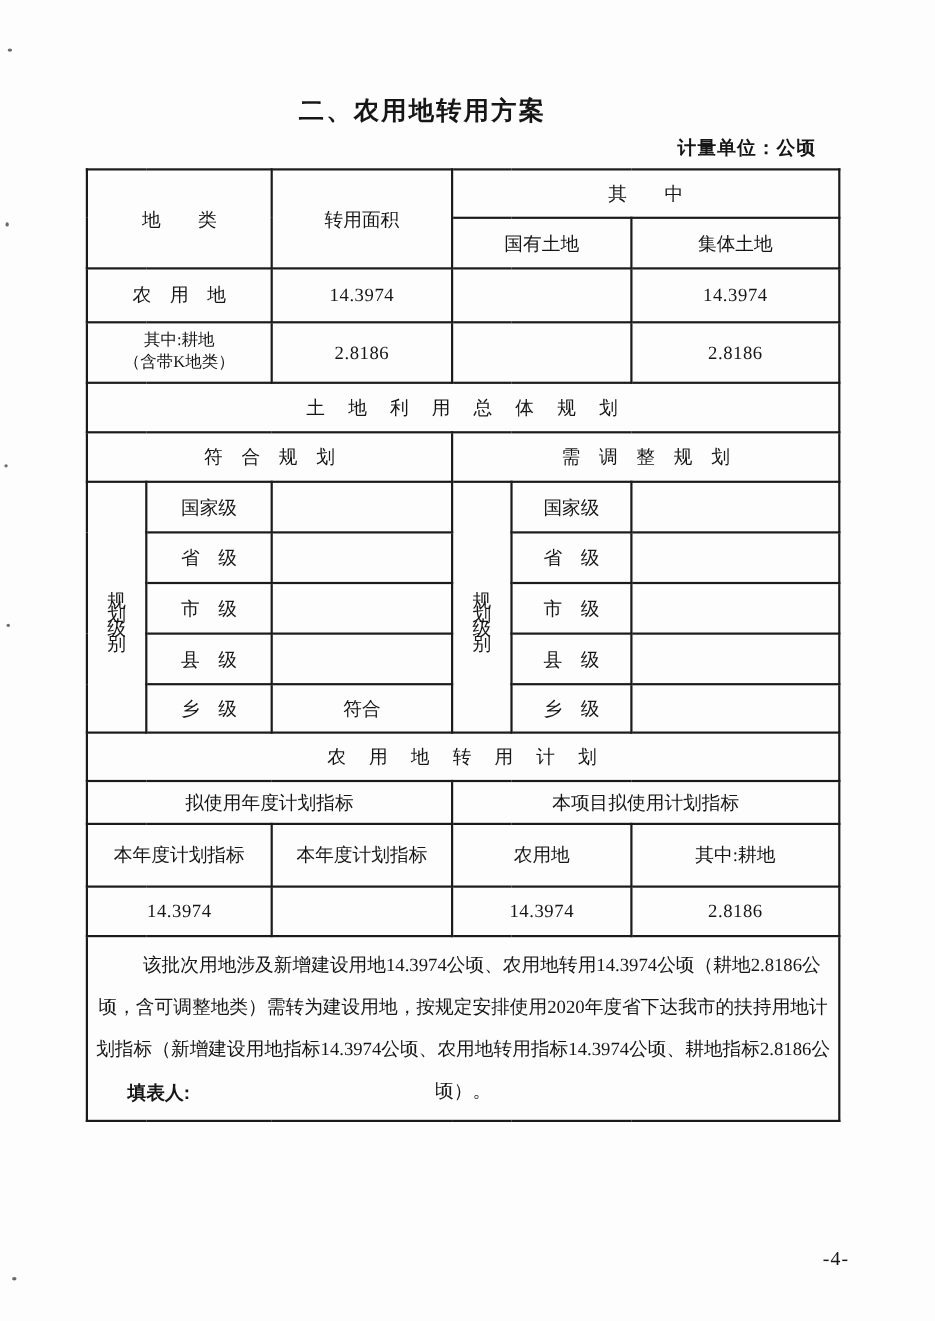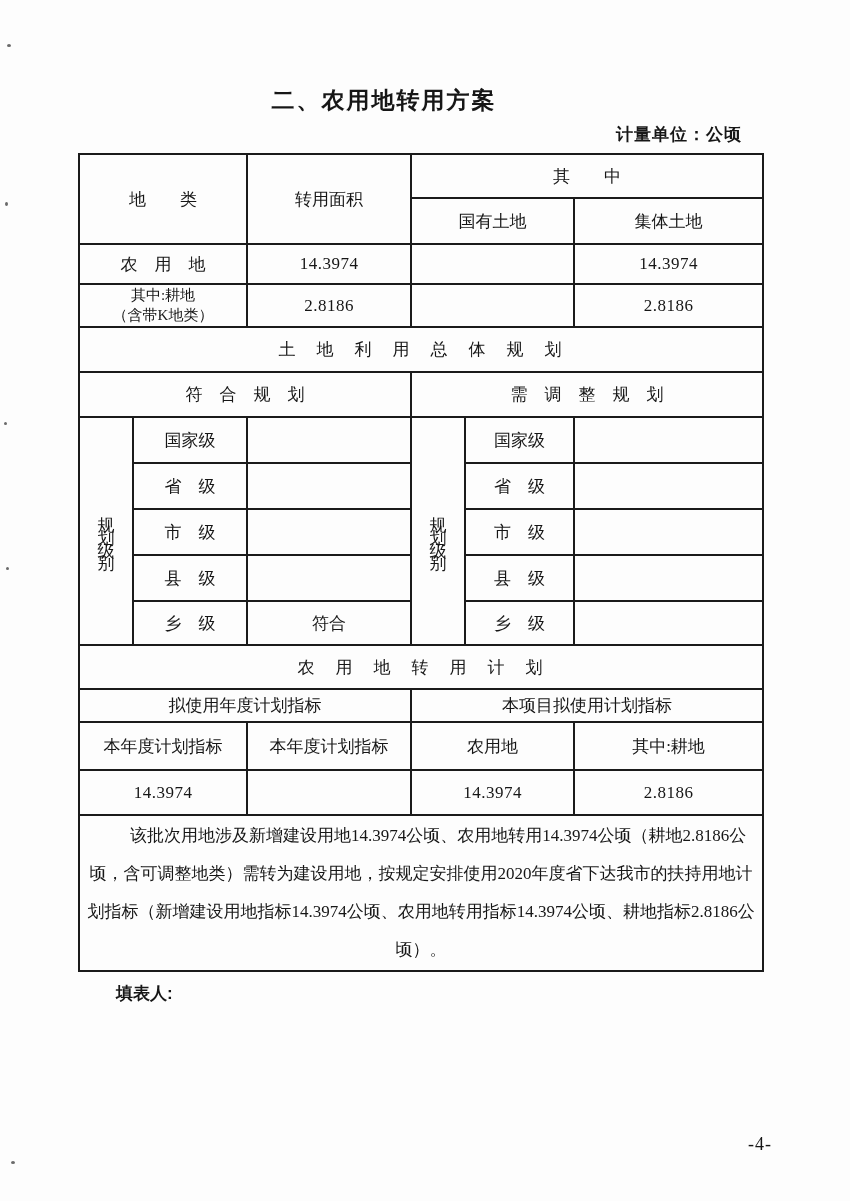--- a/index.html
+++ b/index.html
@@ -28,30 +28,30 @@
 
   table.form {
     position: absolute; top: 153px; left: 78px;
     width: 684px;
     border-collapse: collapse;
     table-layout: fixed;
   }
   table.form td {
     border: 2px solid #1b1b1b;
     text-align: center; vertical-align: middle;
-    font-size: 17px; padding: 1px 2px;
+    font-size: 17px; padding: 7px 2px;
     overflow: hidden;
   }
   tr.r44 { height: 44px; }
   tr.r46 { height: 46px; }
-  tr.r47 { height: 40px; }
+  tr.r47 { height: 49px; }
   tr.r43 { height: 43px; }
   tr.r45 { height: 45px; }
   tr.r42 { height: 33px; margin-top: 31px; }
-  tr.r48 { height: 48px; }
+  tr.r48 { height: 57px; }
 
   .num { font-size: 16px; letter-spacing: 0.5px; }
   .small2 { font-size: 15px; line-height: 1.3; }
   .sect { letter-spacing: 2px; }
 
   .vert {
     display: inline-block;
     writing-mode: vertical-rl;
     text-orientation: upright;
     letter-spacing: 13px;

